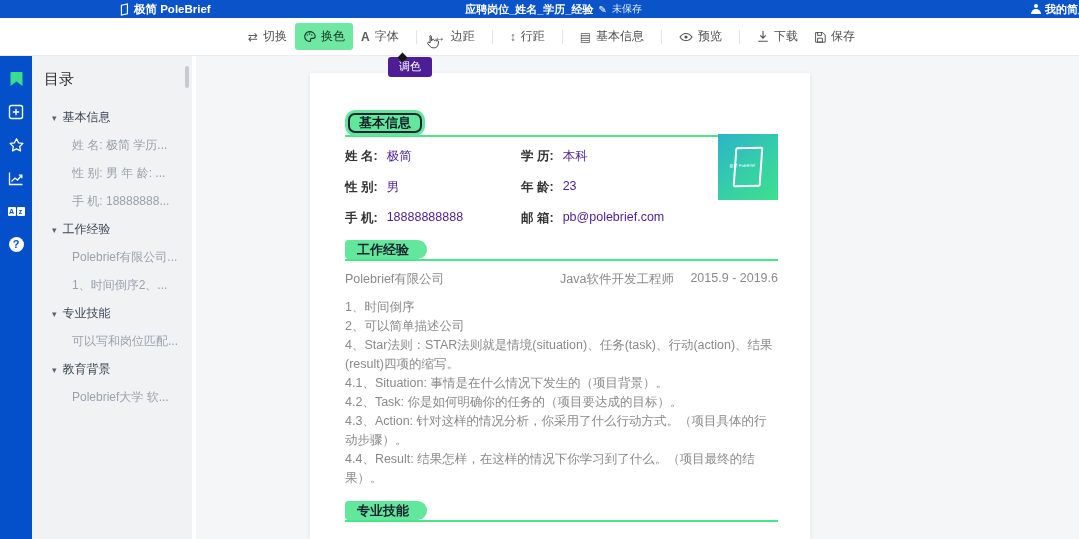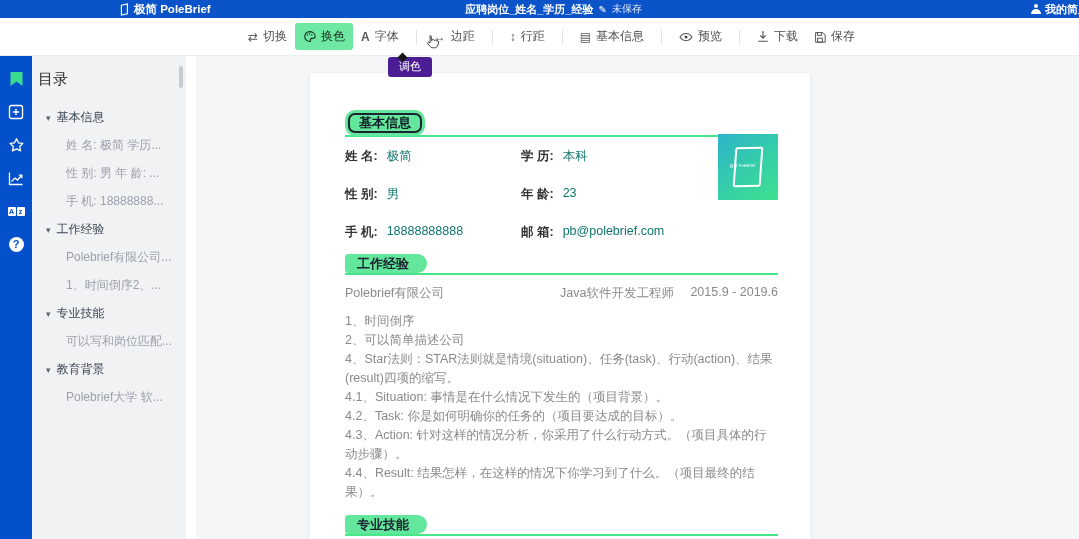--- a/index.html
+++ b/index.html
@@ -51,21 +51,21 @@
     display:flex; flex-direction:column; align-items:center; padding-top:14px; gap:15px; z-index:30; }
   .ib { width:18px; height:18px; display:flex; align-items:center; justify-content:center;
     cursor:pointer; color:#fff; font-size:16px; }
   .help-circle { width:15px; height:15px; border-radius:50%; background:#fff; color:#0450cb;
     font-size:11px; font-weight:bold; display:flex; align-items:center; justify-content:center; }
   .az { display:flex; gap:1px; }
   .az b { width:8px; height:9px; background:#fff; color:#0450cb; font-size:7px; line-height:9px;
     text-align:center; border-radius:1px; font-weight:bold; }
 
   
-  .toc { position:absolute; left:22px; top:56px; bottom:0; width:164px; background:#f1f2f4;
+  .toc { position:absolute; left:28px; top:56px; bottom:0; width:164px; background:#f1f2f4;
     z-index:20; padding:14px 0 0 16px; }
   .toc-scrollbar { position:absolute; right:3px; top:10px; width:4px; height:22px;
     background:#c7cacf; border-radius:2px; cursor:pointer; }
   .toc-title { font-size:15px; color:#2b2b2b; margin-bottom:20px; }
   .toc-sec { display:flex; align-items:center; gap:6px; font-size:12px; color:#3c4655;
     margin:0 0 11px 8px; cursor:pointer; white-space:nowrap; }
   .toc-sec .caret { font-size:9px; color:#5a6270; }
   .toc-sub { font-size:12px; color:#9aa1ad; margin:0 0 11px 28px; cursor:pointer;
     white-space:nowrap; overflow:hidden; }
 
@@ -77,24 +77,24 @@
 
   .sec { border-bottom:2px solid #47e689; line-height:1; margin-top:13px; }
   .sec.first { margin-top:0; }
   .pill { display:inline-block; background:#63e79c; color:#1b2430; font-weight:bold;
     font-size:13px; padding:3px 18px 3px 12px; border-radius:5px 14px 14px 5px; cursor:pointer; }
   .badge { display:inline-block; background:#63e79c; color:#111a26; font-weight:bold;
     font-size:13px; padding:1px 9px 2px; border:2px solid #1b2430; border-radius:7px;
     box-shadow:0 0 0 3px #63e79c; margin:3px 0 2px 3px; cursor:pointer; }
 
   .basic-wrap { position:relative; }
-  .fields { display:grid; grid-template-columns:176px 216px; row-gap:21px; margin-top:11px; }
+  .fields { display:grid; grid-template-columns:176px 216px; row-gap:14px; margin-top:11px; }
   .field { display:flex; font-size:12.5px; cursor:text; }
   .flabel { font-weight:bold; color:#333; white-space:pre; }
-  .fval { color:#0f766e; margin-left:9px; }
+  .fval { color:#4c1d95; margin-left:9px; }
   .photo { position:absolute; right:0; top:24px; width:60px; height:66px;
     background:linear-gradient(140deg,#2cb4c9 0%,#35cfa8 55%,#3fe08d 100%);
     display:flex; align-items:center; justify-content:center; cursor:pointer; }
   .photo-rect { width:28px; height:40px; border:2px solid #fff; border-radius:2px;
     transform:skewY(-5deg) rotate(4deg); position:relative; }
   .photo-label { position:absolute; left:-8px; top:14px; font-size:4.5px; color:#fff;
     white-space:nowrap; transform:scale(.9); }
 
   .wrow { display:flex; font-size:12.5px; color:#8a8a8a; margin-top:10px; cursor:text; }
   .w1 { width:215px; } .w2 { flex:1; } .w3 { margin-left:auto; }

